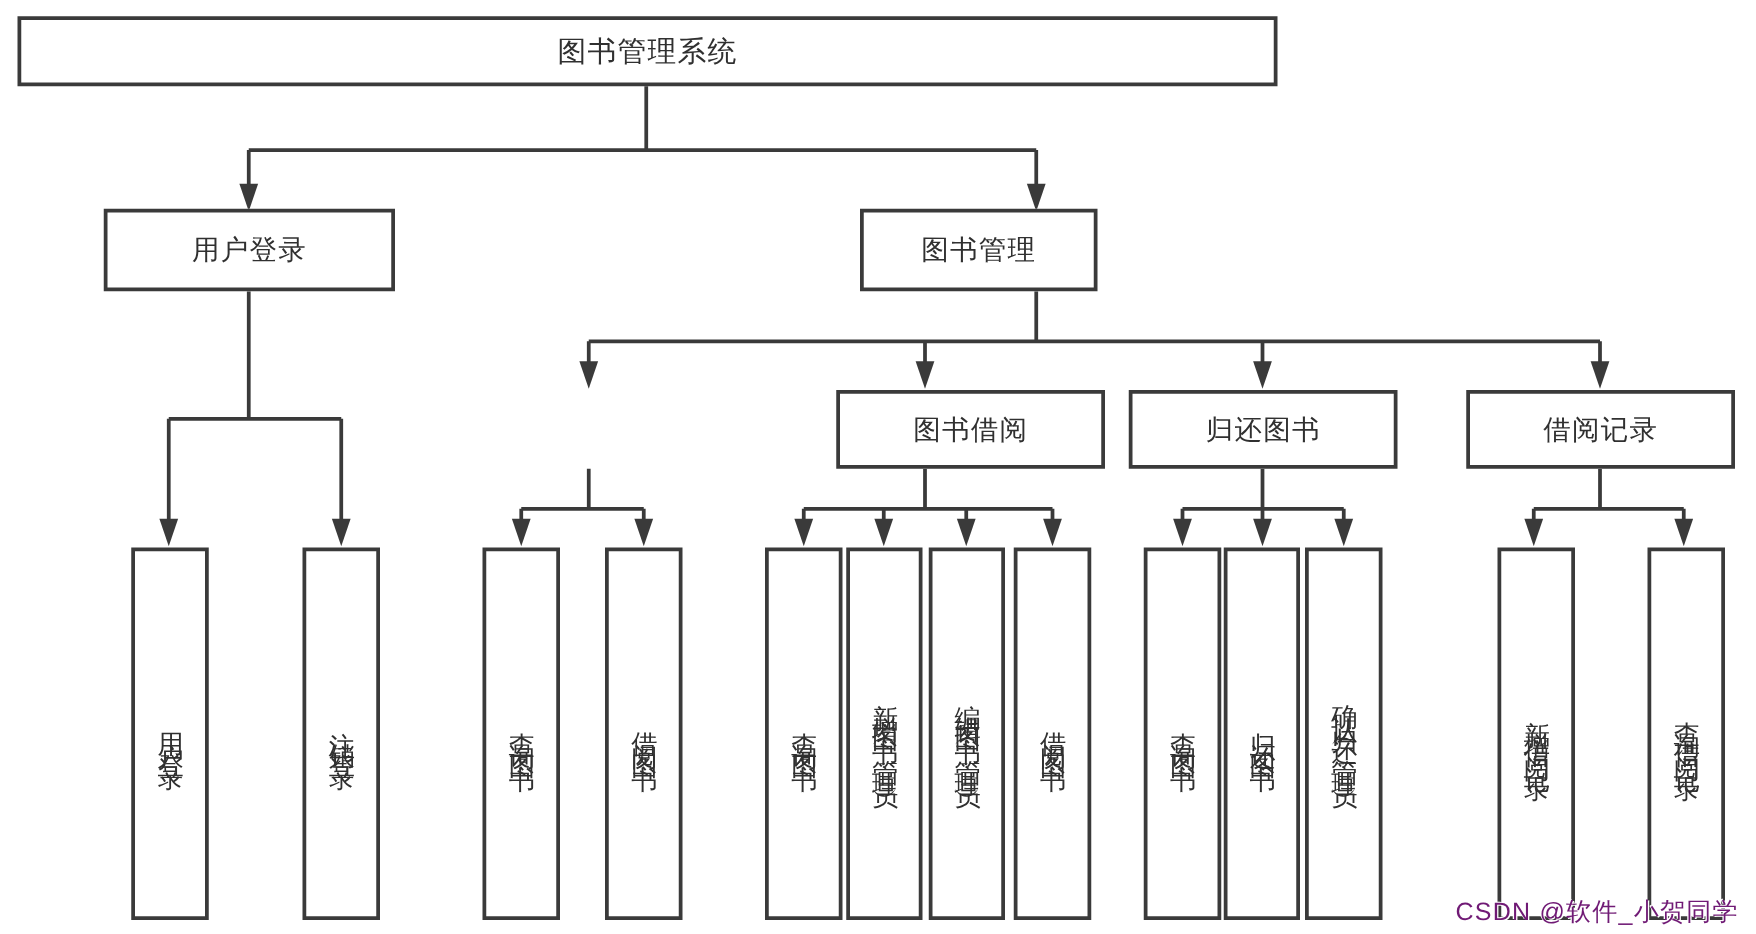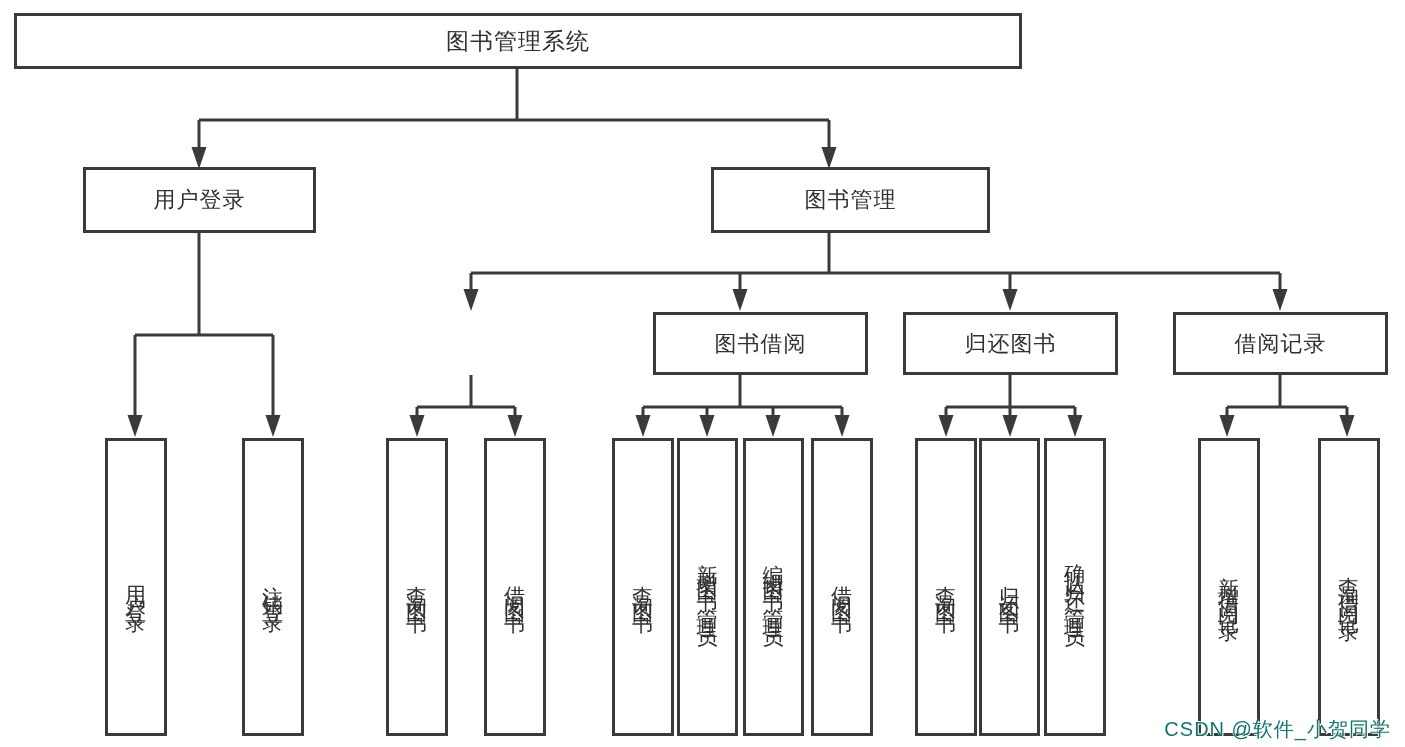--- a/index.html
+++ b/index.html
@@ -30,21 +30,21 @@
     writing-mode:vertical-rl;
     text-orientation:mixed;
     letter-spacing:9px;
     line-height:1;
   }
   .watermark{
     position:absolute;
     right:14px;
     bottom:4px;
     font-size:20px;
-    color:#0f766e;
+    color:#701a75;
     letter-spacing:1px;
     text-shadow:1px 1px 0 #ffffff,-1px -1px 0 #ffffff;
     white-space:nowrap;
   }
   .stroke{fill:none;stroke:#3a3a3a;stroke-width:3;}
   .arrow{fill:#3a3a3a;stroke:none;}
 </style>
 </head>
 <body>
 
@@ -82,23 +82,23 @@
     <polygon class="arrow" points="1067.5,415 1082.5,415 1075,437"></polygon>
 
     <path class="stroke" d="M1280,375 V407 M1227,407 H1347 M1227,407 V420 M1347,407 V420"></path>
     <polygon class="arrow" points="1219.5,415 1234.5,415 1227,437"></polygon>
     <polygon class="arrow" points="1339.5,415 1354.5,415 1347,437"></polygon>
   </svg>
 
   <div class="node root" style="left:14px;top:13px;width:1008px;height:56px">图书管理系统</div>
 
   <div class="node h" style="left:83px;top:167px;width:233px;height:66px">用户登录</div>
-  <div class="node h" style="left:711px;top:167px;width:279px;height:66px">图书管理</div>
+  <div class="node h" style="left:688px;top:167px;width:190px;height:66px">图书管理</div>
 
-  <div class="node h" style="left:653px;top:312px;width:215px;height:63px">图书借阅</div>
+  <div class="node h" style="left:669px;top:312px;width:215px;height:63px">图书借阅</div>
   <div class="node h" style="left:903px;top:312px;width:215px;height:63px">归还图书</div>
   <div class="node h" style="left:1173px;top:312px;width:215px;height:63px">借阅记录</div>
 
   <div class="node v" style="left:105px;top:438px;width:62px;height:298px">用户登录</div>
   <div class="node v" style="left:242px;top:438px;width:62px;height:298px">注销登录</div>
 
   <div class="node v" style="left:386px;top:438px;width:62px;height:298px">查询图书</div>
   <div class="node v" style="left:484px;top:438px;width:62px;height:298px">借阅图书</div>
 
   <div class="node v" style="left:612px;top:438px;width:62px;height:298px">查询图书</div>

